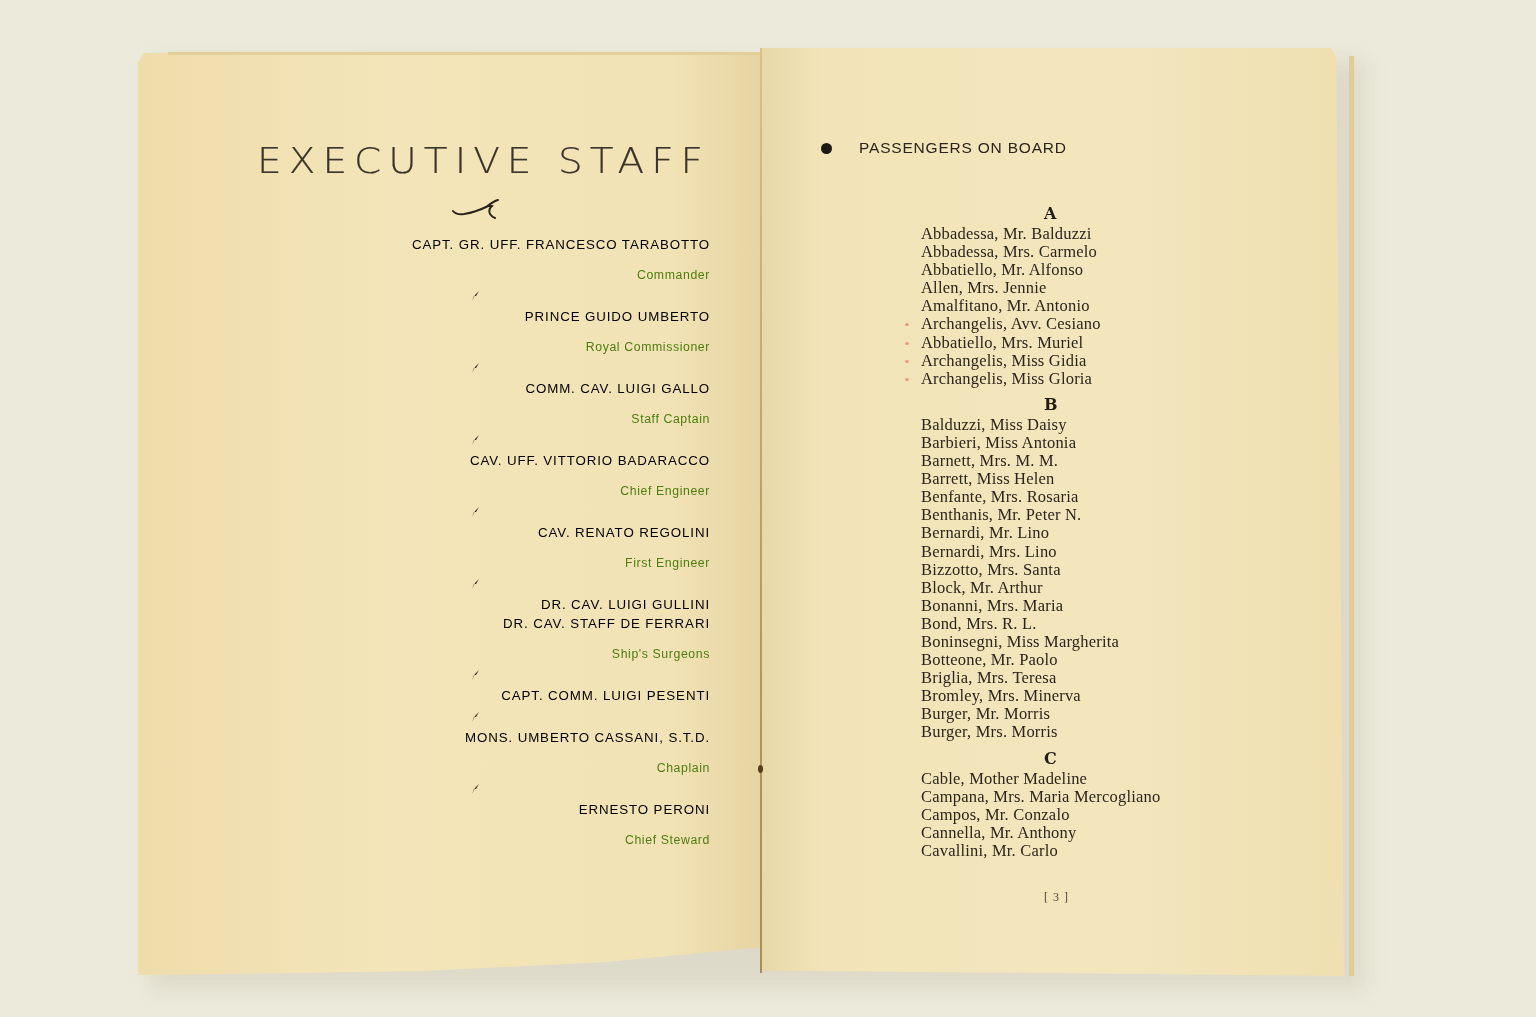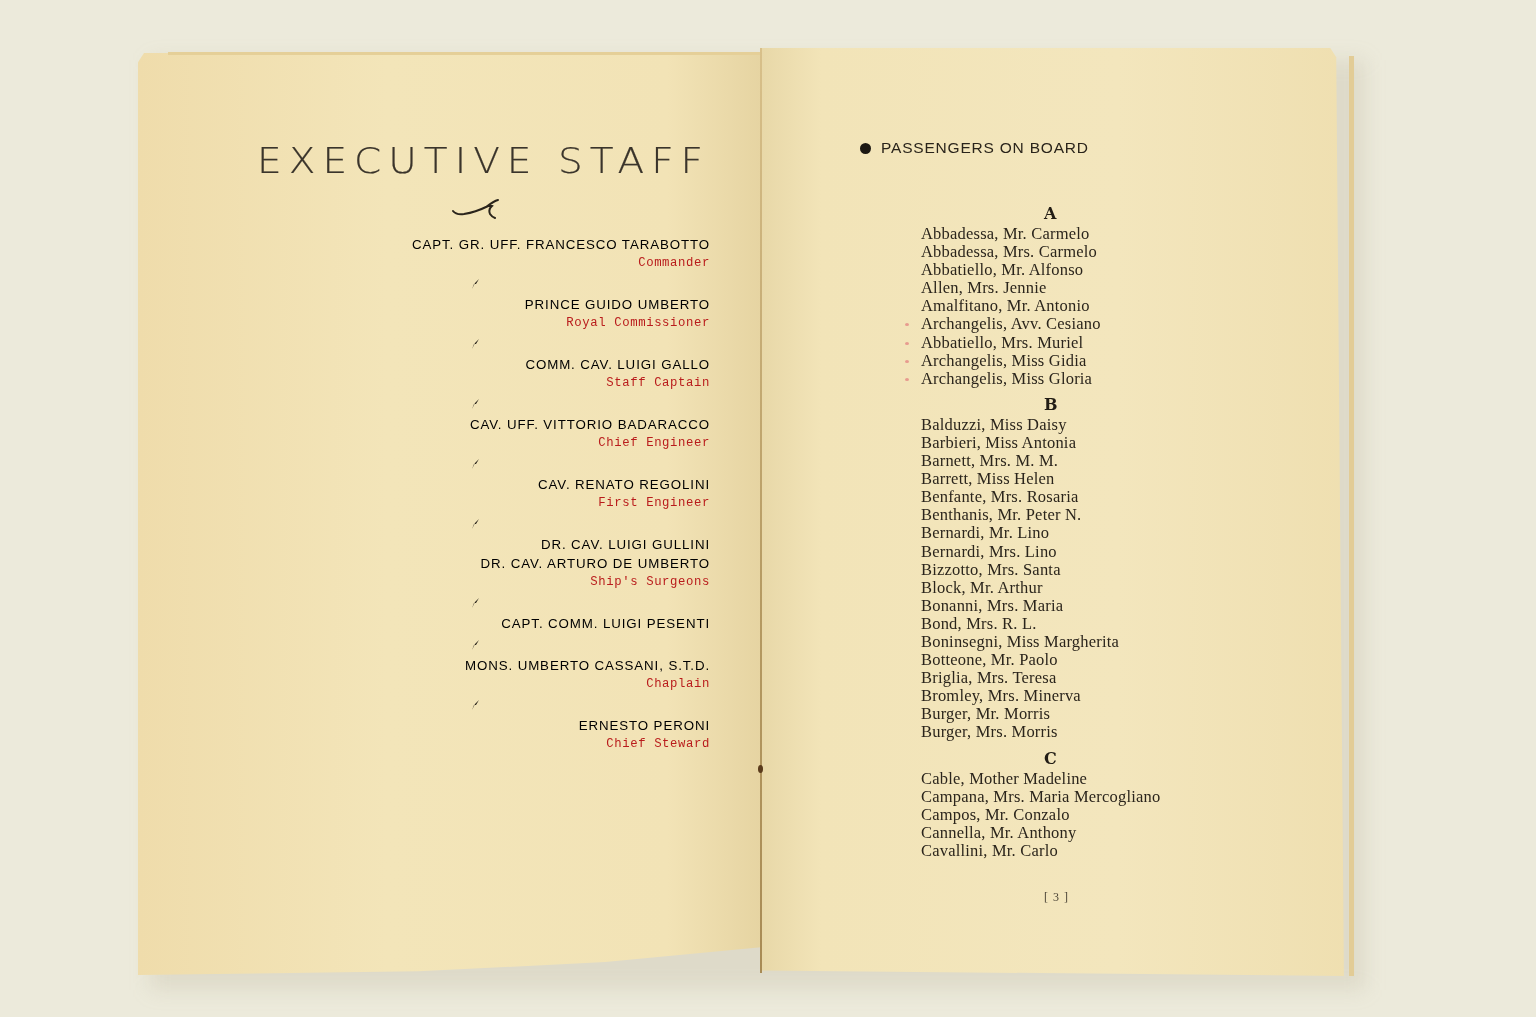--- a/index.html
+++ b/index.html
@@ -96,39 +96,40 @@
       margin: 0;
     }
     .staff-name {
       font-family: "Liberation Sans", sans-serif;
       font-size: 13.3px;
       letter-spacing: 0.9px;
       color: #000000;
       line-height: 19px;
     }
     .staff-role {
-      font-family: Liberation Mono, monospace;
+      font-family: Liberation Sans, sans-serif;
       font-size: 12.3px;
       letter-spacing: 0.6px;
-      color: #b91c1c;
+      color: #4d7c0f;
       line-height: 18px;
+      margin-top: 12px;
     }
     .separator {
       display: block;
       margin: 6px auto 5px;
       width: 12px; height: 12px;
     }
 
     
     .passengers-header {
       position: absolute;
-      left: 860px; top: 139px;
+      left: 821px; top: 139px;
       display: flex;
       align-items: center;
-      gap: 10px;
+      gap: 27px;
     }
     .bullet {
       width: 11px; height: 11px;
       border-radius: 50%;
       background: #1c1812;
     }
     .passengers-title {
       font-family: "Liberation Sans", sans-serif;
       font-size: 15.5px;
       letter-spacing: 0.8px;
@@ -234,21 +235,21 @@
     <div class="staff-entry">
       <div class="staff-name">CAV. RENATO REGOLINI</div>
       <div class="staff-role">First Engineer</div>
     </div>
     <svg class="separator" viewBox="0 0 12 12">
         <path d="M3 11 L6 5 L10 1 L7 6 L5 6 Z" fill="#2a241b"></path>
       </svg>
 
     <div class="staff-entry">
       <div class="staff-name">DR. CAV. LUIGI GULLINI</div>
-      <div class="staff-name">DR. CAV. ARTURO DE UMBERTO</div>
+      <div class="staff-name">DR. CAV. STAFF DE FERRARI</div>
       <div class="staff-role">Ship's Surgeons</div>
     </div>
     <svg class="separator" viewBox="0 0 12 12">
         <path d="M3 11 L6 5 L10 1 L7 6 L5 6 Z" fill="#2a241b"></path>
       </svg>
 
     <div class="staff-entry">
       <div class="staff-name">CAPT. COMM. LUIGI PESENTI</div>
     </div>
     <svg class="separator" viewBox="0 0 12 12">
@@ -271,21 +272,21 @@
 </div>
 
 <div class="passengers-header">
   <span class="bullet"></span>
   <span class="passengers-title">PASSENGERS ON BOARD</span>
 </div>
 
 <div class="passenger-list">
   <div class="letter-group">
     <div class="letter-heading">A</div>
-    <div class="passenger">Abbadessa, Mr. Carmelo</div>
+    <div class="passenger">Abbadessa, Mr. Balduzzi</div>
     <div class="passenger">Abbadessa, Mrs. Carmelo</div>
     <div class="passenger">Abbatiello, Mr. Alfonso</div>
     <div class="passenger">Allen, Mrs. Jennie</div>
     <div class="passenger">Amalfitano, Mr. Antonio</div>
     <div class="passenger marked">Archangelis, Avv. Cesiano</div>
     <div class="passenger marked">Abbatiello, Mrs. Muriel</div>
     <div class="passenger marked">Archangelis, Miss Gidia</div>
     <div class="passenger marked">Archangelis, Miss Gloria</div>
   </div>
 

